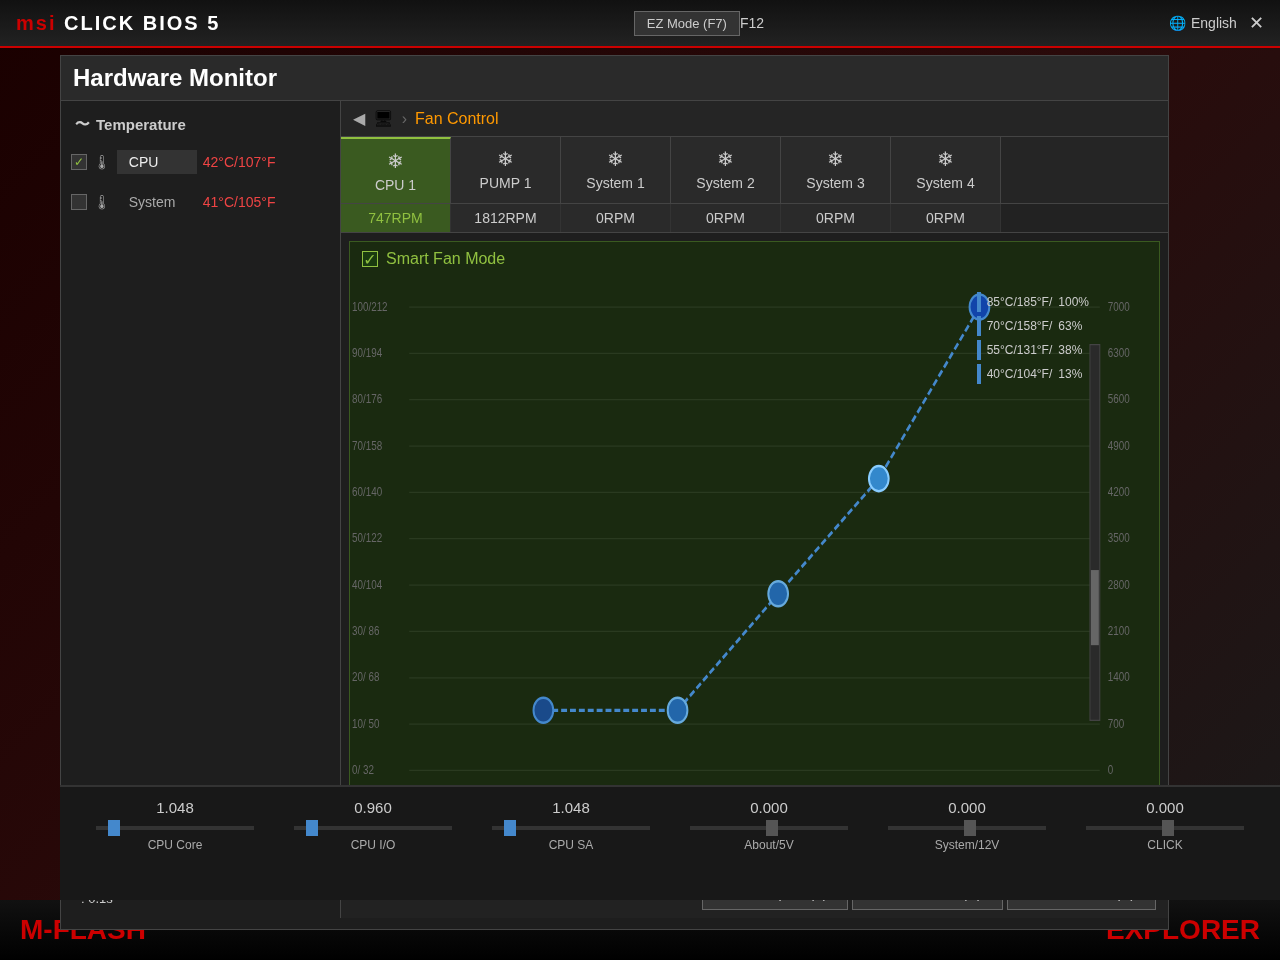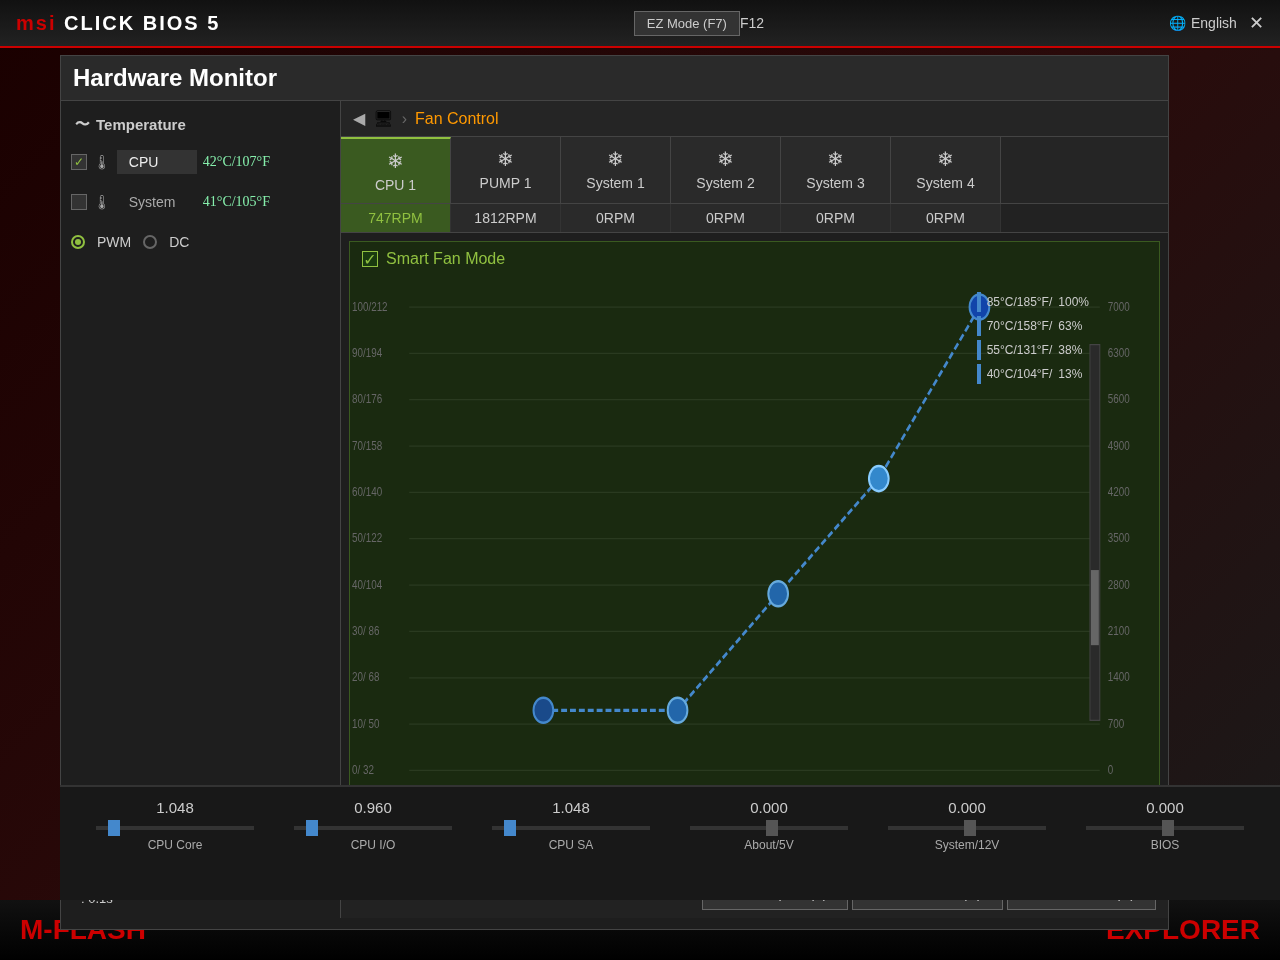--- a/index.html
+++ b/index.html
@@ -161,23 +161,22 @@
       font-size: 14px;
     }
     .temp-label-box {
       background: #333;
       color: #eee;
       padding: 4px 12px;
       font-size: 14px;
       min-width: 80px;
     }
     .temp-value {
-      color: #86efac;
-      font-size: 14px;
-      font-family: Liberation Serif, serif;
+      color: #ef4444;
+      font-size: 14px;
     }
 
     .mode-row {
       display: flex;
       align-items: center;
       gap: 12px;
       padding: 8px 0;
       color: #ccc;
       font-size: 14px;
     }
@@ -423,26 +422,20 @@
         <span class="temp-value">42°C/107°F</span>
       </div>
 
       <div class="temp-row">
         <div class="temp-checkbox" style="color:transparent;"></div>
         <span class="temp-icon">🌡</span>
         <div class="temp-label-box" style="background:transparent;color:#aaa;">System</div>
         <span class="temp-value">41°C/105°F</span>
       </div>
 
-      <div class="mode-row">
-        <div class="radio-btn selected"></div>
-        <span>PWM</span>
-        <div class="radio-btn empty"></div>
-        <span>DC</span>
-      </div>
 
       <div style="flex:1;"></div>
 
       <button class="step-btn">CPU Fan1 step up time</button>
       <div class="step-value">: 0.1s</div>
 
       <button class="step-btn">CPU Fan1 step down time</button>
       <div class="step-value">: 0.1s</div>
     </div>
 
@@ -627,16 +620,16 @@
       <div style="width:12px;height:16px;background:#555;position:absolute;top:-6px;left:48%;"></div>
     </div>
     <span style="color:#aaa;font-size:12px;">System/12V</span>
   </div>
 
   <div style="flex:1;display:flex;flex-direction:column;align-items:center;">
     <span style="color:#ccc;font-size:15px;margin-bottom:10px;">0.000</span>
     <div style="width:80%;position:relative;height:4px;background:#333;margin-bottom:8px;">
       <div style="width:12px;height:16px;background:#555;position:absolute;top:-6px;left:48%;"></div>
     </div>
-    <span style="color:#aaa;font-size:12px;">BIOS</span>
+    <span style="color:#aaa;font-size:12px;">CLICK</span>
   </div>
 
 </div>
 
 </body></html>

